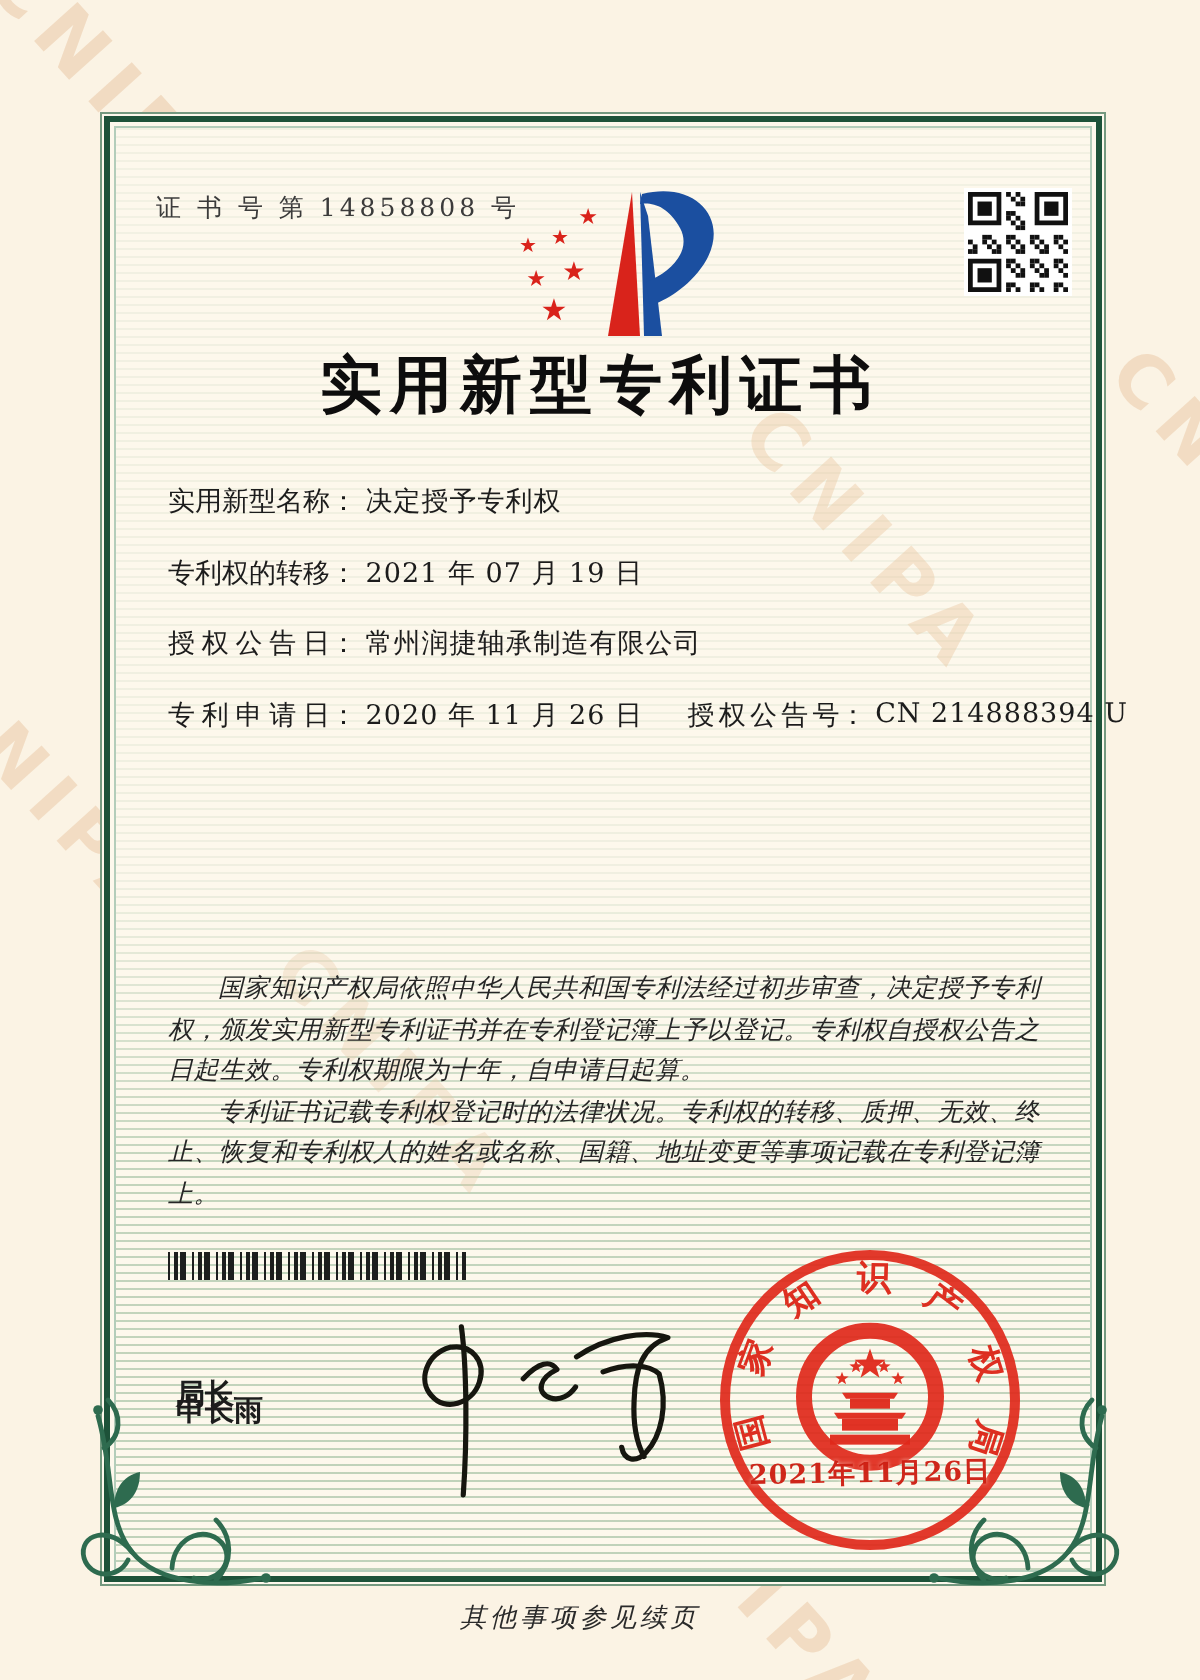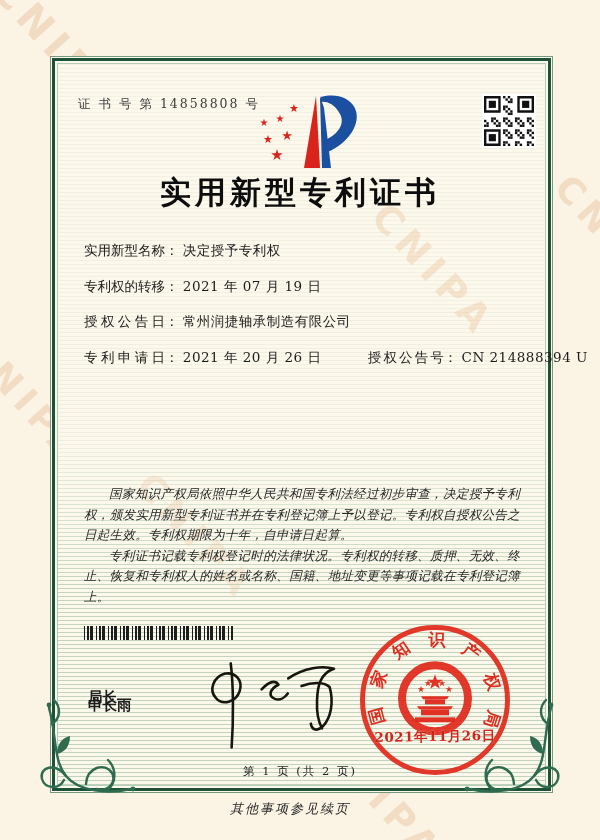--- a/index.html
+++ b/index.html
@@ -40,21 +40,21 @@
   }
   
   .fields{position:absolute; left:84px; top:242px; width:440px; z-index:5;}
   .frow{height:22px; margin-bottom:13.5px; font-size:13.5px; white-space:nowrap;}
   .flabel{
     display:inline-block; width:81px; text-align:justify; text-align-last:justify;
     font-weight:500; vertical-align:top;
   }
   .colon{display:inline-block; vertical-align:top;}
   .fvalue{letter-spacing:0.5px; vertical-align:top;}
-  .grant-no{display:inline-block; margin-left:42px;}
+  .grant-no{display:inline-block; margin-left:18px;}
   .grant-no .flabel{width:76px;}
   
   .body-text{
     position:absolute; left:84px; top:484px; width:436px; z-index:5;
     font-size:12.5px; line-height:20.5px; font-style:italic; color:#262626;
     text-align:justify; letter-spacing:0.3px;
   }
   .body-text p{margin:0; text-indent:2em;}
   
   .barcode{position:absolute; left:84px; top:626px; height:14px; z-index:5; font-size:0; white-space:nowrap;}
@@ -253,21 +253,21 @@
     <div class="frow">
       <span class="flabel">专利权的转移</span><span class="colon">：</span>
       <span class="fvalue">2021 年 07 月 19 日</span>
     </div>
     <div class="frow">
       <span class="flabel">授权公告日</span><span class="colon">：</span>
       <span class="fvalue">常州润捷轴承制造有限公司</span>
     </div>
     <div class="frow">
       <span class="flabel">专利申请日</span><span class="colon">：</span>
-      <span class="fvalue">2021 年 20 月 26 日</span>
+      <span class="fvalue">2020 年 11 月 26 日</span>
       <span class="grant-no">
         <span class="flabel">授权公告号</span><span class="colon">：</span>
         <span class="fvalue">CN 214888394 U</span>
       </span>
     </div>
   </div>
 
   <div class="body-text">
     <p>国家知识产权局依照中华人民共和国专利法经过初步审查，决定授予专利权，颁发实用新型专利证书并在专利登记簿上予以登记。专利权自授权公告之日起生效。专利权期限为十年，自申请日起算。</p>
     <p>专利证书记载专利权登记时的法律状况。专利权的转移、质押、无效、终止、恢复和专利权人的姓名或名称、国籍、地址变更等事项记载在专利登记簿上。</p>
@@ -320,16 +320,15 @@
         <path d="M-14,-2 L14,-2 L12,1 L-12,1 Z"></path>
         <rect x="-10" y="1" width="20" height="5"></rect>
         <path d="M-18,8 L18,8 L16,11 L-16,11 Z"></path>
         <rect x="-14" y="11" width="28" height="6"></rect>
         <rect x="-20" y="19" width="40" height="5"></rect>
       </g>
     </svg>
     <div class="seal-date">2021年11月26日</div>
   </div>
 
-  <div class="page-info">第 1 页 (共 2 页)</div>
   <div class="cont-note">其他事项参见续页</div>
 
 </div>
 
 </body></html>

